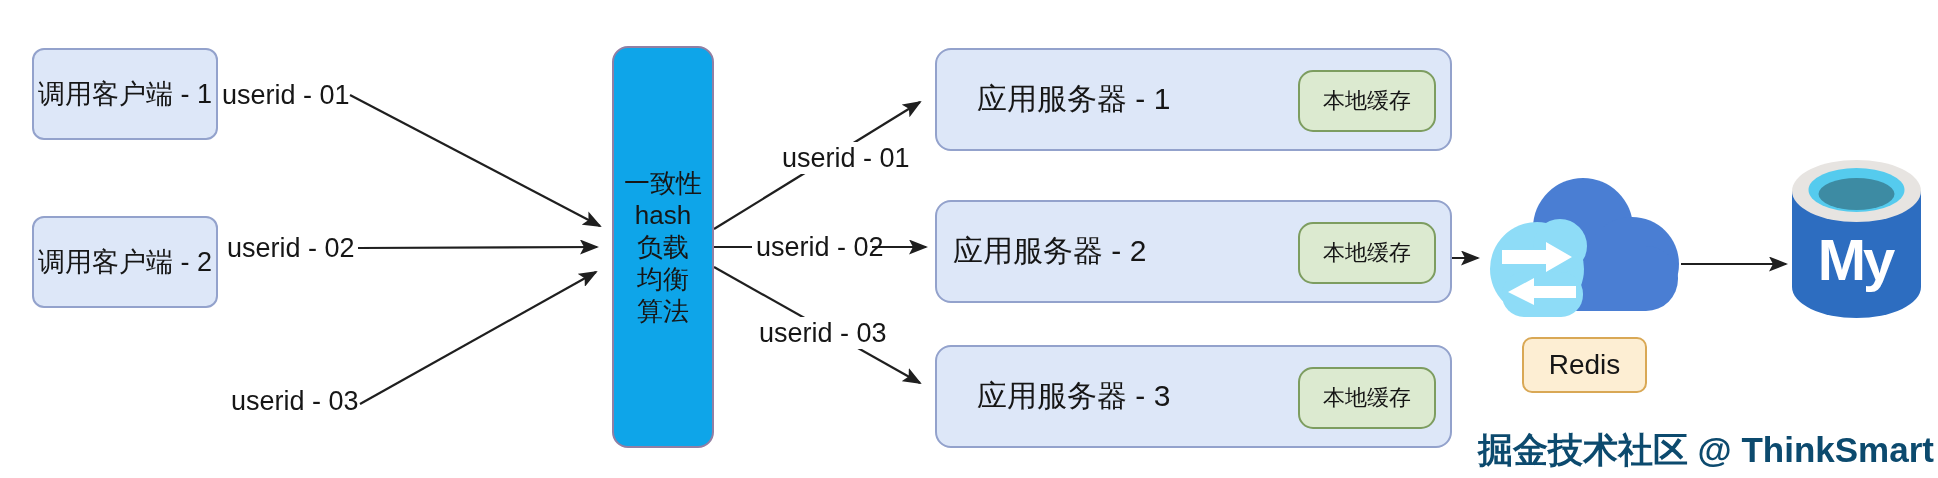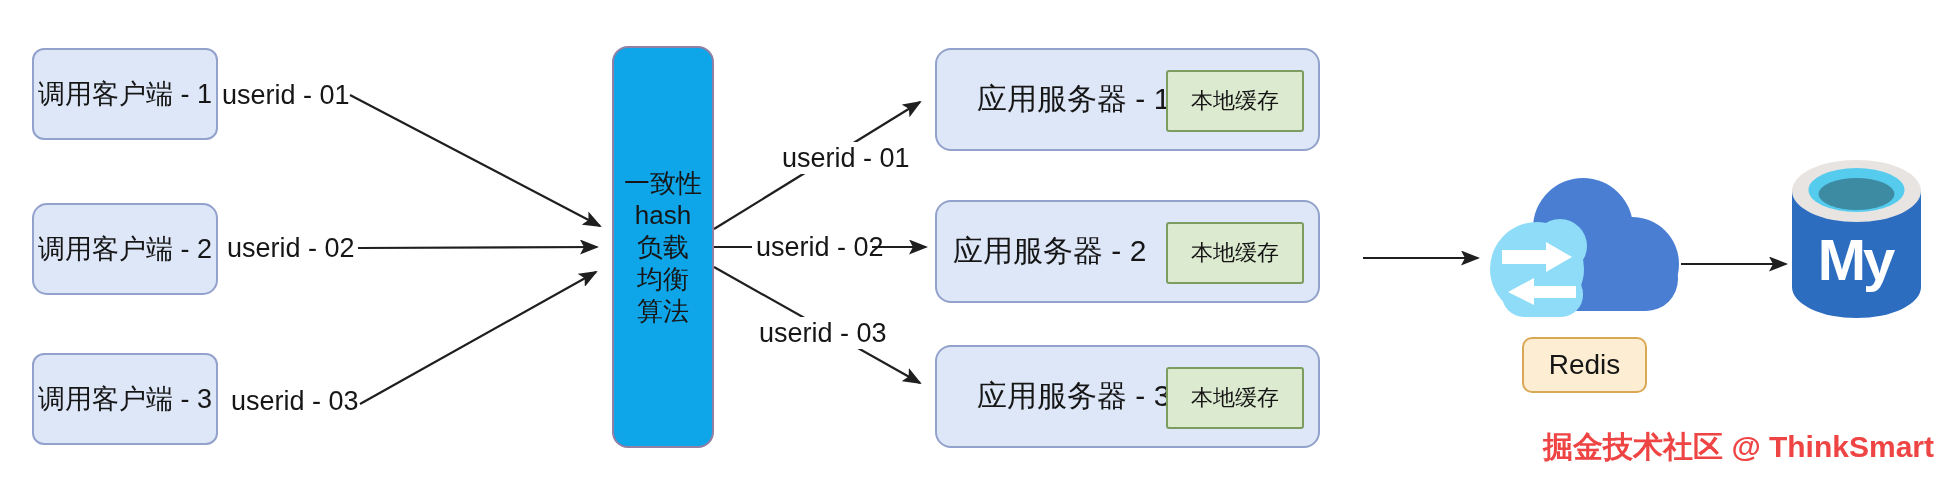--- a/index.html
+++ b/index.html
@@ -8,34 +8,34 @@
     font-family:"Liberation Sans","DejaVu Sans",sans-serif;color:#161616;
   }
   .arrows{position:absolute;left:0;top:0;z-index:1;}
   .node{
     position:absolute;z-index:2;box-sizing:border-box;
     background:#dde7f8;border:2px solid #93a2cc;
     display:flex;align-items:center;justify-content:center;
     white-space:nowrap;
   }
   .client{left:32px;width:186px;height:92px;border-radius:12px;font-size:27px;}
-  .client-1{top:48px;} .client-2{top:203px;border-radius:15px;} .client-3{top:353px;}
+  .client-1{top:48px;} .client-2{top:216px;} .client-3{top:353px;}
   .balancer{
     position:absolute;z-index:2;box-sizing:border-box;
     left:612px;top:46px;width:102px;height:402px;border-radius:16px;
     background:#0ea5e9;border:2px solid #917fa4;
     display:flex;flex-direction:column;align-items:center;justify-content:center;
     font-size:26px;line-height:32px;text-align:center;
   }
-  .server{left:935px;width:385px;height:103px;border-radius:16px;font-size:30px;justify-content:flex-start;padding-left:40px;}
+  .server{left:935px;width:517px;height:103px;border-radius:16px;font-size:30px;justify-content:flex-start;padding-left:40px;}
   .server-1{top:48px;} .server-2{top:200px;padding-left:16px;} .server-3{top:345px;text-align:center;}
   .server .title{flex:0 0 auto;}
   .cache{
     position:absolute;right:14px;top:20px;width:138px;height:62px;box-sizing:border-box;
-    background:#dcead0;border:2px solid #7d9d60;border-radius:3px;
+    background:#dcead0;border:2px solid #7d9d60;border-radius:15px;
     display:flex;align-items:center;justify-content:center;font-size:22px;
   }
   .userid{
     position:absolute;z-index:3;font-size:27px;text-align:left;line-height:32px;white-space:nowrap;
   }
   .userid.onleft{z-index:2;}
   .userid.online{background:#ffffff;padding:0 4px;}
   .u-l1{left:222px;top:79px;width:130px;}
   .u-l2{left:227px;top:232px;width:130px;}
   .u-l3{left:231px;top:385px;width:130px;}
@@ -45,21 +45,21 @@
   .icon-svg{position:absolute;z-index:2;}
   .redis-icon{left:1488px;top:174px;}
   .mysql-icon{left:1791px;top:158px;}
   .redis-label{
     position:absolute;z-index:2;left:1522px;top:337px;width:125px;height:56px;box-sizing:border-box;
     background:#fdeed3;border:2px solid #d9a855;border-radius:10px;
     display:flex;align-items:center;justify-content:center;font-size:28px;
   }
   .watermark{
     position:absolute;z-index:4;right:4px;top:427px;
-    font-size:30px;font-weight:700;color:#ef4444;white-space:nowrap;
+    font-size:35px;font-weight:700;color:#0c4a6e;white-space:nowrap;
     text-shadow:1px 1px 0 #ffffff,-1px -1px 0 #ffffff,1px -1px 0 #ffffff,-1px 1px 0 #ffffff,2px 2px 1px #ffffff;
   }
   .db-text{font-family:"Liberation Sans","DejaVu Sans",sans-serif;font-weight:bold;letter-spacing:-3px;}
 </style>
 </head>
 <body>
 
 <div class="canvas">
 
   <svg class="arrows" width="1938" height="478" viewBox="0 0 1938 478">
@@ -78,23 +78,20 @@
       <line x1="1363" y1="258" x2="1478" y2="258" marker-end="url(#ah)"></line>
       <line x1="1681" y1="264" x2="1786" y2="264" marker-end="url(#ah)"></line>
     </g>
   </svg>
 
   <div class="node client client-1">
     <span>调用客户端 - 1</span>
   </div>
   <div class="node client client-2">
     <span>调用客户端 - 2</span>
-  </div>
-  <div class="node client client-3">
-    <span>调用客户端 - 3</span>
   </div>
 
   <div class="userid onleft u-l1">userid - 01</div>
   <div class="userid onleft u-l2">userid - 02</div>
   <div class="userid onleft u-l3">userid - 03</div>
 
   <div class="balancer">
     <div>一致性</div>
     <div>hash</div>
     <div>负载</div>

